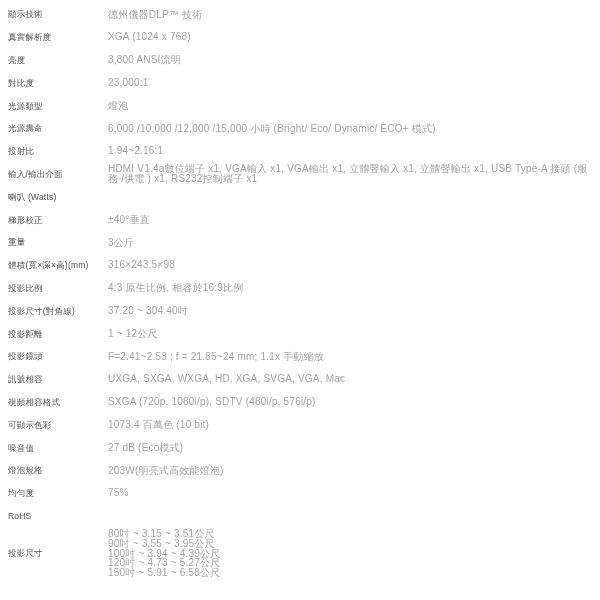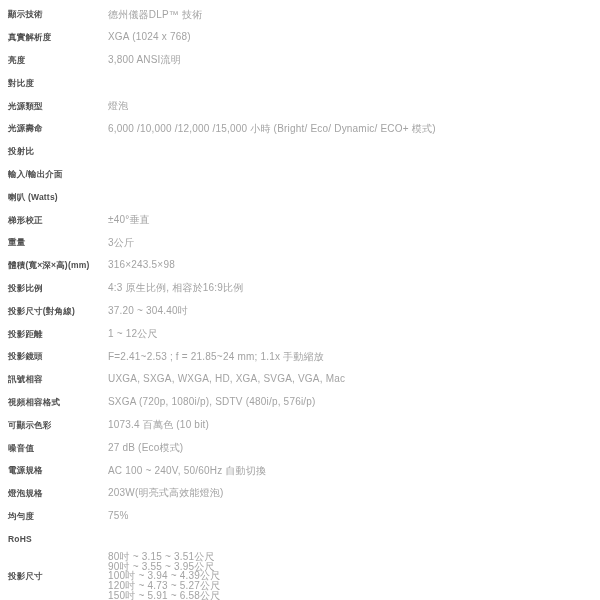--- a/index.html
+++ b/index.html
@@ -23,21 +23,21 @@
   }
   .spec-row.multiline {
     height: auto;
     min-height: 48px;
     padding: 2px 0;
   }
   .spec-label {
     flex: 0 0 100px;
     width: 100px;
     font-size: 8.5px;
-    font-weight: bold;
+    font-weight: normal;
     color: #4f4f4f;
     letter-spacing: 0.2px;
     line-height: 10px;
   }
   .spec-value {
     flex: 1 1 auto;
     font-size: 10px;
     color: #a3a3a3;
     white-space: pre-line;
     line-height: 9.6px;
@@ -55,34 +55,37 @@
     <div class="spec-row">
       <div class="spec-label">真實解析度</div>
       <div class="spec-value">XGA (1024 x 768)</div>
     </div>
     <div class="spec-row">
       <div class="spec-label">亮度</div>
       <div class="spec-value">3,800 ANSI流明</div>
     </div>
     <div class="spec-row">
       <div class="spec-label">對比度</div>
+      <div class="spec-value">23,000:1</div>
     </div>
     <div class="spec-row">
       <div class="spec-label">光源類型</div>
       <div class="spec-value">燈泡</div>
     </div>
     <div class="spec-row">
       <div class="spec-label">光源壽命</div>
       <div class="spec-value">6,000 /10,000 /12,000 /15,000 小時 (Bright/ Eco/ Dynamic/ ECO+ 模式)</div>
     </div>
     <div class="spec-row">
       <div class="spec-label">投射比</div>
+      <div class="spec-value">1.94~2.16:1</div>
     </div>
     <div class="spec-row">
       <div class="spec-label">輸入/輸出介面</div>
+      <div class="spec-value">HDMI V1.4a數位端子 x1, VGA輸入 x1, VGA輸出 x1, 立體聲輸入 x1, 立體聲輸出 x1, USB Type-A 接頭 (服務 /供電 ) x1, RS232控制端子 x1</div>
     </div>
     <div class="spec-row">
       <div class="spec-label">喇叭 (Watts)</div>
     </div>
     <div class="spec-row">
       <div class="spec-label">梯形校正</div>
       <div class="spec-value">±40°垂直</div>
     </div>
     <div class="spec-row">
       <div class="spec-label">重量</div>
@@ -118,24 +121,20 @@
     </div>
     <div class="spec-row">
       <div class="spec-label">可顯示色彩</div>
       <div class="spec-value">1073.4 百萬色 (10 bit)</div>
     </div>
     <div class="spec-row">
       <div class="spec-label">噪音值</div>
       <div class="spec-value">27 dB (Eco模式)</div>
     </div>
     <div class="spec-row">
-      <div class="spec-label">電源規格</div>
-      <div class="spec-value">AC 100 ~ 240V, 50/60Hz 自動切換</div>
-    </div>
-    <div class="spec-row">
       <div class="spec-label">燈泡規格</div>
       <div class="spec-value">203W(明亮式高效能燈泡)</div>
     </div>
     <div class="spec-row">
       <div class="spec-label">均勻度</div>
       <div class="spec-value">75%</div>
     </div>
     <div class="spec-row">
       <div class="spec-label">RoHS</div>
     </div>

